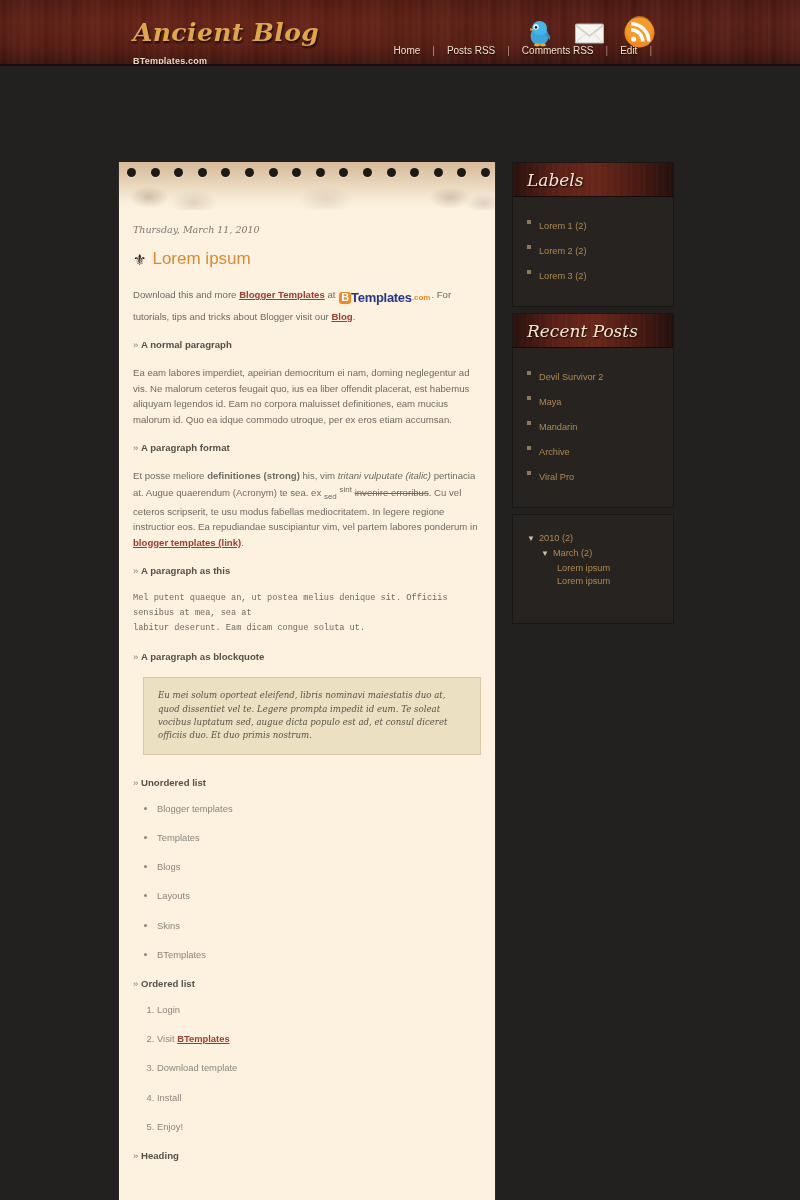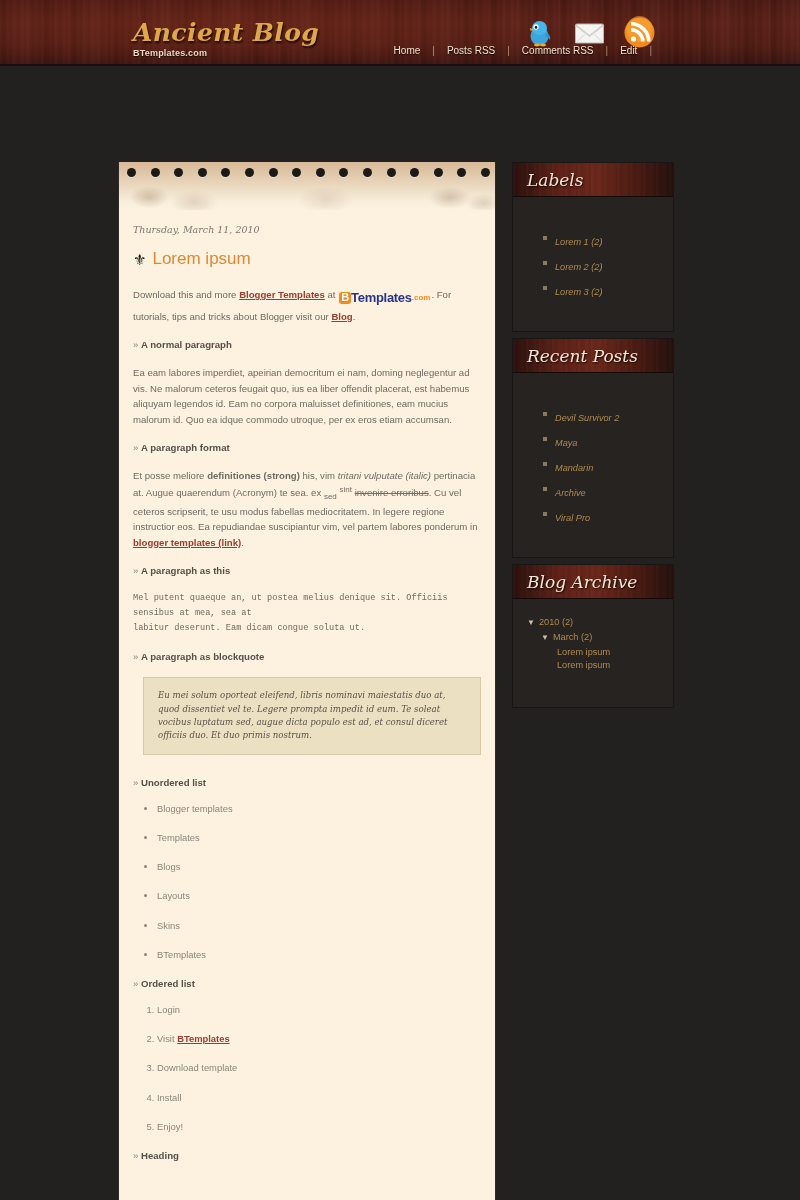--- a/index.html
+++ b/index.html
@@ -34,21 +34,21 @@
   }
   .blog-title {
     position:absolute; left:133px; top:18px;
     font-family:"DejaVu Serif", serif;
     font-style:italic; font-weight:bold;
     font-size:25px; letter-spacing:0.4px;
     color:#e0a845;
     text-shadow:1px 2px 2px rgba(0,0,0,0.75);
   }
   .blog-sub {
-    position:absolute; left:133px; top:48px;
+    position:absolute; left:133px; top:56px;
     font-size:9px; font-weight:bold; color:#e8d9c0;
     letter-spacing:0.2px;
     text-shadow:0 1px 1px rgba(0,0,0,0.7);
   }
   .social {
     position:absolute; right:144px; top:16px;
     display:flex; gap:17px; align-items:center;
   }
   .soc-ico { width:33px; height:33px; position:relative; cursor:pointer; }
 
@@ -149,21 +149,21 @@
         rgba(255,255,255,0.012) 9px, rgba(0,0,0,0.05) 13px),
       linear-gradient(90deg,#2a110d 0%, #5e2118 28%, #6a2719 52%, #4a1a12 78%, #24100c 100%);
     border-bottom:1px solid #140b09;
   }
   .widget-head span {
     font-family:"DejaVu Serif", serif; font-style:italic; font-weight:normal;
     font-size:17px; color:#f3e6d2;
     text-shadow:1px 1px 2px rgba(0,0,0,0.8);
   }
   .widget-body { padding:18px 12px 16px 12px; }
-  .widget-body ul { list-style:none; margin:16px; padding:0;font-style:italic; }
+  .widget-body ul { list-style:none; margin:0; padding:0; }
   .widget-body li { margin-bottom:7px; position:relative; padding-left:14px; }
   .widget-body li:before {
     content:""; position:absolute; left:2px; top:5px;
     width:4px; height:4px; background:#8a7a5f;
   }
   .widget-body a { color:#b08b4f; text-decoration:none; font-size:9.2px; }
   .widget-body .count { color:#b08b4f; font-size:9.2px; }
 
   .archive { padding:18px 12px 34px 12px; }
   .arc-row { font-size:9.2px; color:#b08b4f; margin-bottom:5px; white-space:nowrap; }
@@ -328,23 +328,20 @@
               <li><a href="#">Devil Survivor 2</a></li>
               <li><a href="#">Maya</a></li>
               <li><a href="#">Mandarin</a></li>
               <li><a href="#">Archive</a></li>
               <li><a href="#">Viral Pro</a></li>
             </ul>
         </div>
       </div>
 
       <div class="widget">
-        <div class="widget-head">
-          <span>Blog Archive</span>
-        </div>
         <div class="archive" id="archive-body">
             <div class="arc-row arc-l1"><span class="tri">▼</span><a href="#">2010</a> (2)</div>
             <div class="arc-row arc-l2"><span class="tri">▼</span><a href="#">March</a> (2)</div>
             <div class="arc-row arc-l3"><a href="#">Lorem ipsum</a></div>
             <div class="arc-row arc-l3"><a href="#">Lorem ipsum</a></div>
           </div>
       </div>
 
     </div>
   </div>

